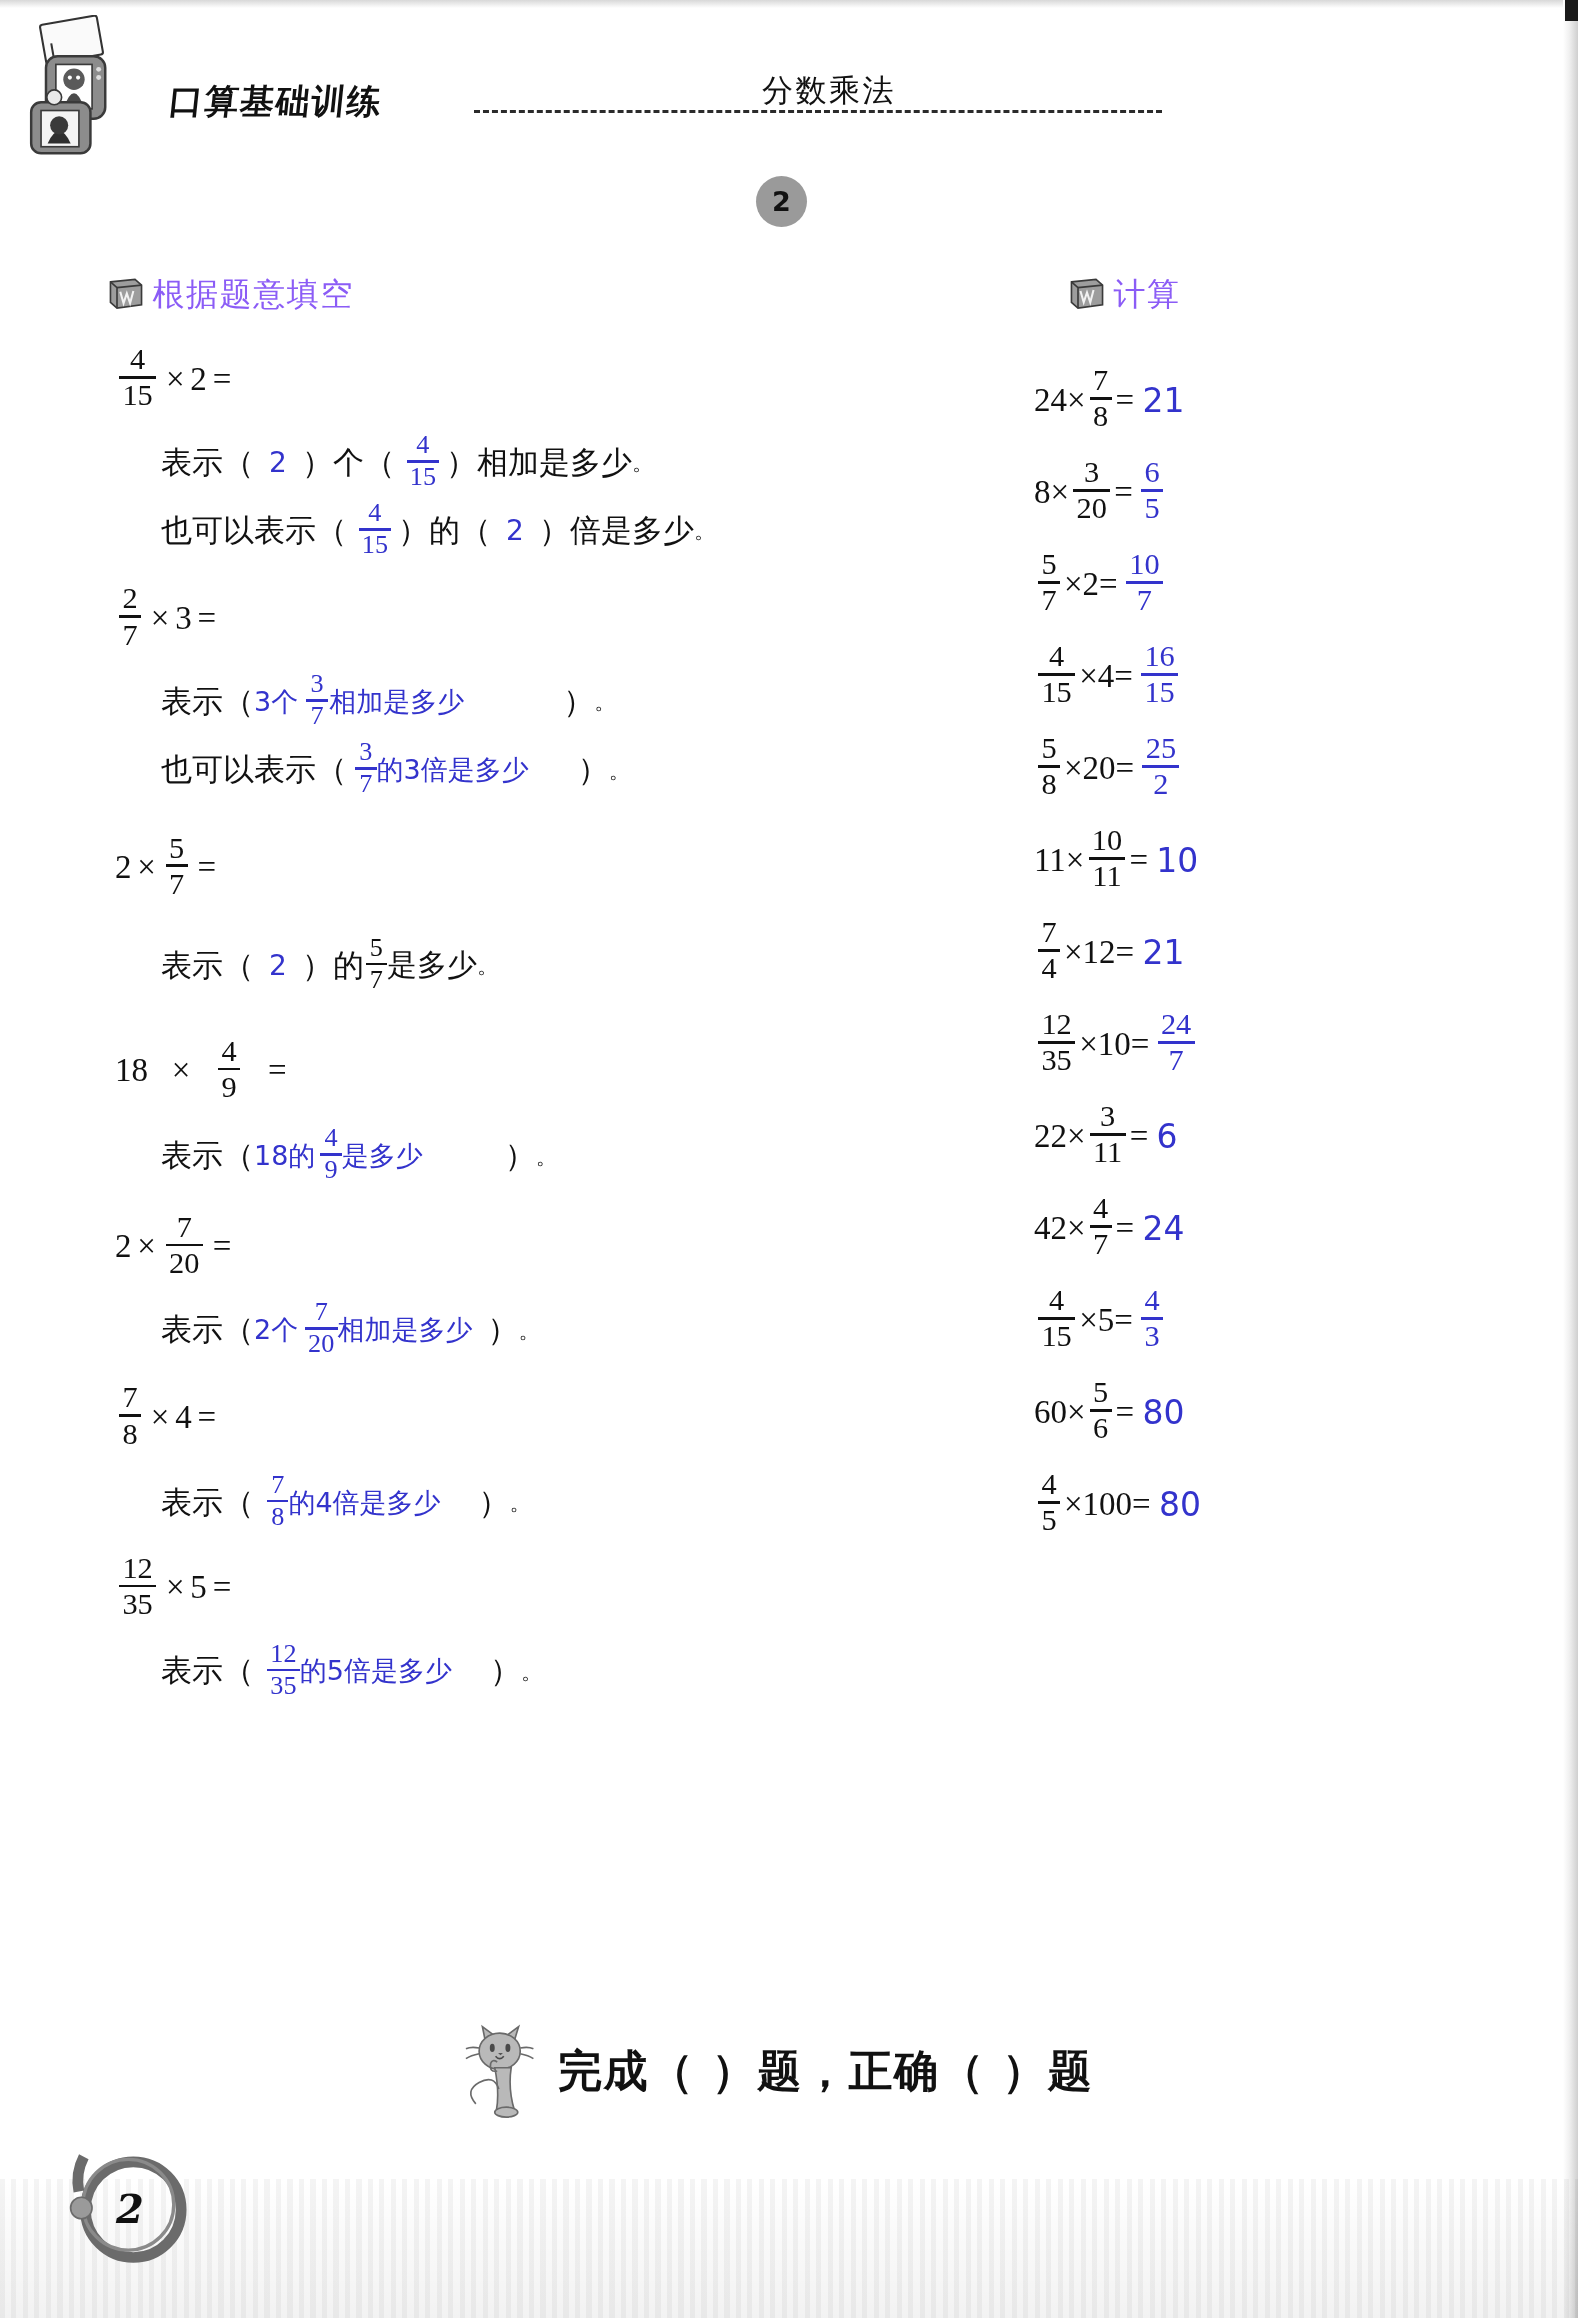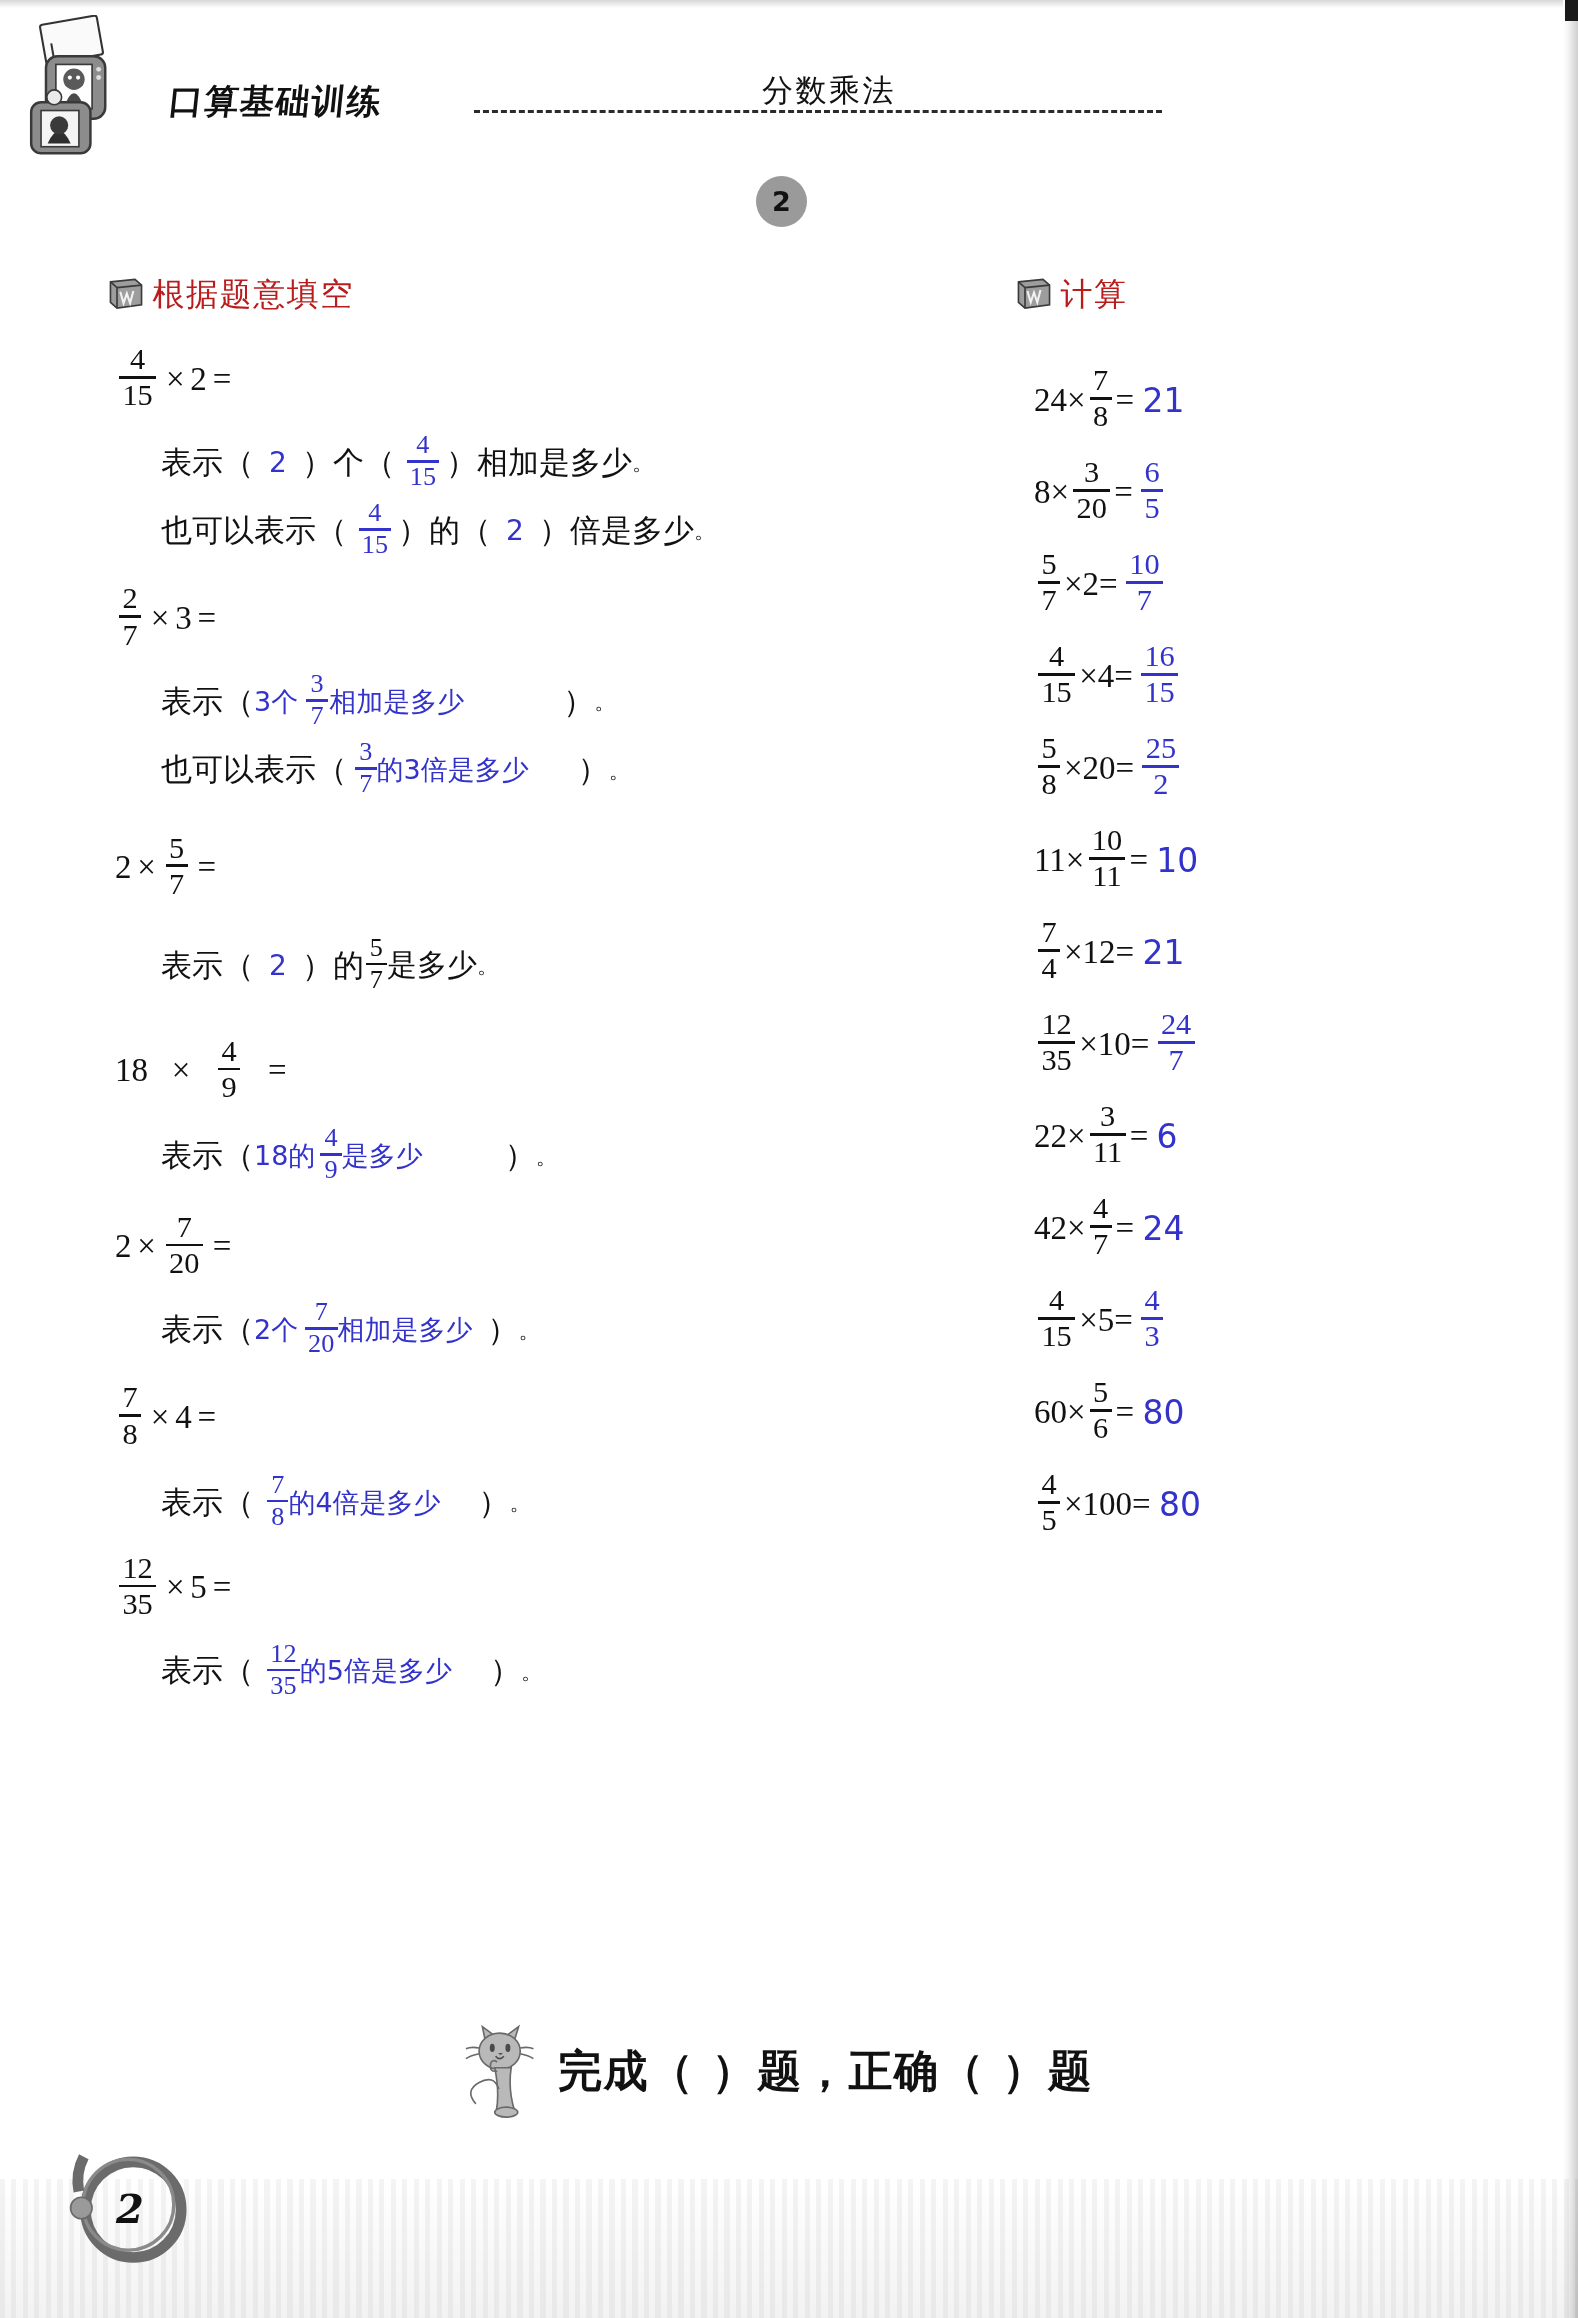--- a/index.html
+++ b/index.html
@@ -54,24 +54,24 @@
     background:#9a9a9a;
     color:#111; font-family:"DejaVu Sans", sans-serif;
     font-weight:bold; font-size:27px;
     display:flex; align-items:center; justify-content:center;
   }
 
   
   .sec-head { position:absolute; display:flex; align-items:center; }
   .sec-head .bookicon { width:38px; height:36px; margin-right:7.4px; }
   .sec-head .sec-label {
-    font-size:32px; color:#b91c1c; letter-spacing:1.6px; white-space:nowrap;
+    font-size:32px; color:#8b5cf6; letter-spacing:1.6px; white-space:nowrap;
   }
   #sec-left  { left:107px; top:273px; }
-  #sec-right { left:1015px; top:273px; }
+  #sec-right { left:1068px; top:273px; }
 
   
   .col-left  { position:absolute; left:115px; top:346px; width:873px; }
   .col-right { position:absolute; left:1034px; top:354px; width:511px; }
 
   
   .expr { color:#111; font-size:33px; white-space:nowrap; display:flex; align-items:center; }
   .expr .op { margin:0 5.8px; }
   .blue { color:#3333cc; }
 

